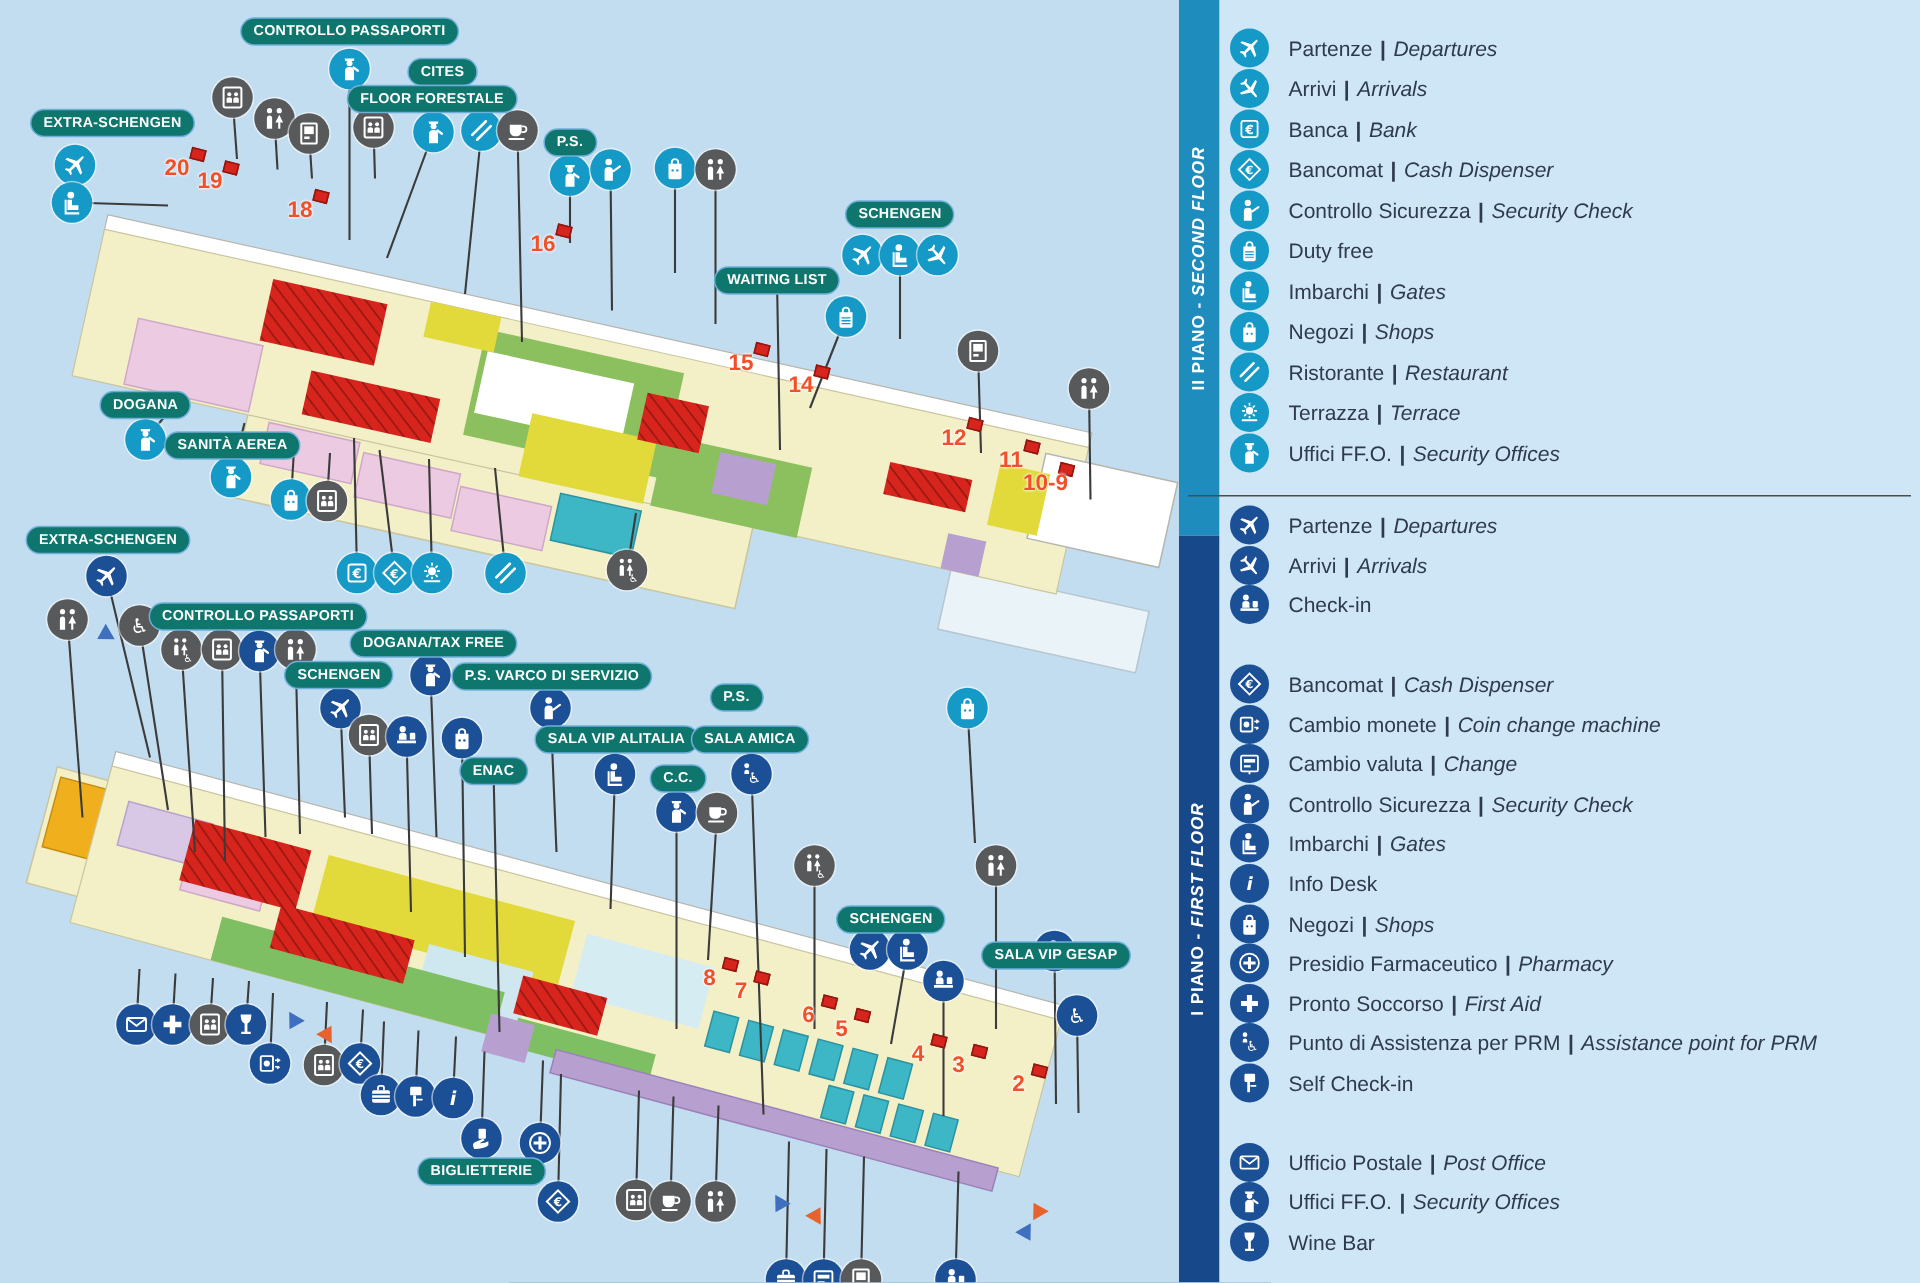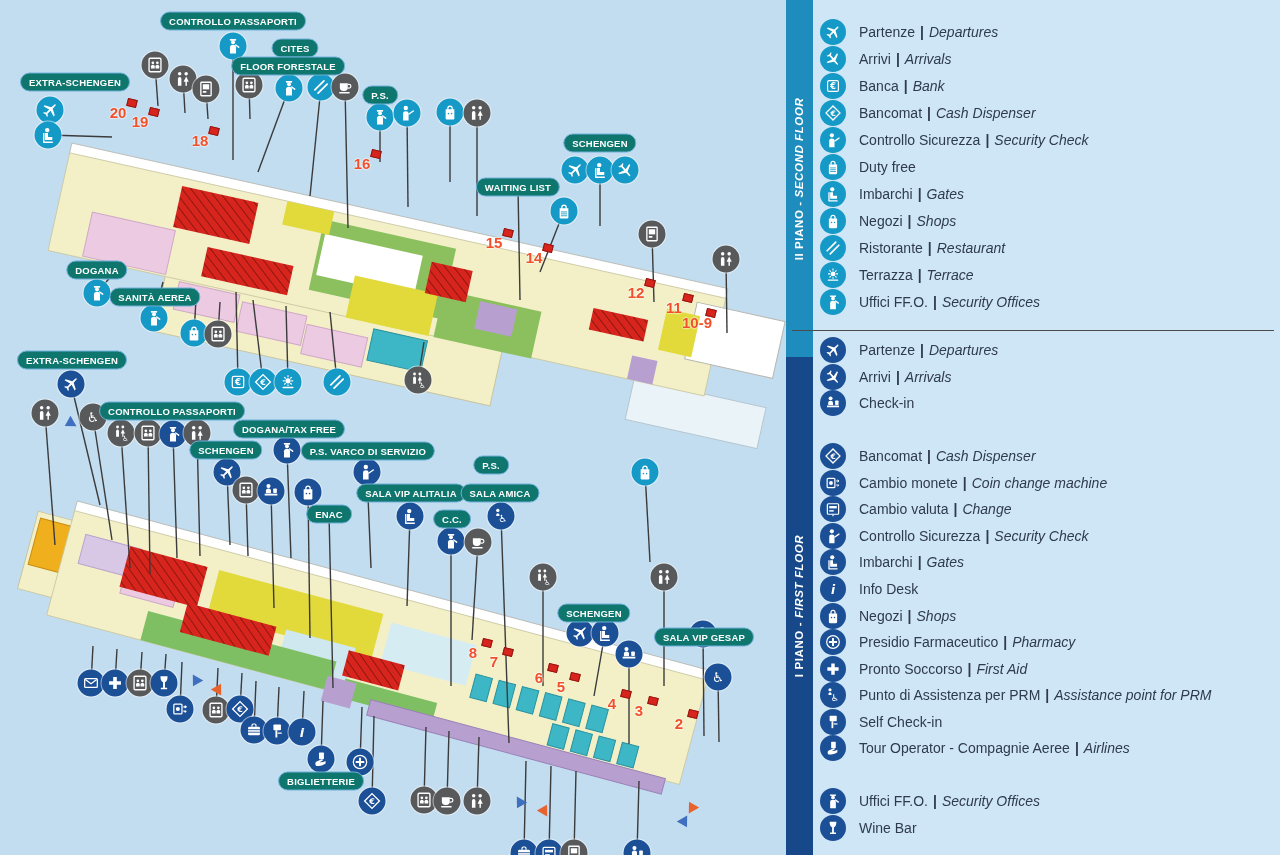--- a/index.html
+++ b/index.html
@@ -1059,28 +1059,28 @@
     <div class="legend-row" style="left: 820px; top: 721.7px;">
       <span class="legend-ic" style="background: rgb(27, 79, 150); color: rgb(27, 79, 150);">
         <svg viewBox="0 0 24 24" width="18" height="18" fill="white">
           <rect x="7.5" y="3.8" width="9.5" height="7.2" rx="1"></rect>
           <rect x="10" y="11" width="2.4" height="9.2"></rect>
           <path d="M12.8 14.6 h5.2" stroke="white" stroke-width="1.6" fill="none"></path>
         </svg>
       </span>
       <span class="legend-txt"><span class="it-part">Self Check-in</span></span>
     </div>
-    <div class="legend-row" style="left: 820px; top: 748.25px;">
-      <span class="legend-ic" style="background: rgb(27, 79, 150); color: rgb(27, 79, 150);">
-        <svg viewBox="0 0 24 24" width="18" height="18" fill="white">
-          <rect x="9.5" y="3.8" width="6.2" height="8.4" rx="0.8"></rect>
-          <path d="M5.8 20.8 q-2.2 -4.2 0.6 -5.6 l5.8 -2.6 q1.9 -0.6 2.4 0.9 l-4.2 2.5 q4.2 0.2 7.4 -1.6 l0 3.2 q-3.6 3.2 -12 3.2 Z"></path>
-        </svg>
-      </span>
-      <span class="legend-txt"><span class="it-part">Tour Operator - Compagnie Aeree</span><span class="sep">|</span><span class="en">Airlines</span></span>
+    <div class="legend-row" style="left: 820px; top: 774.8px;">
+      <span class="legend-ic" style="background: rgb(27, 79, 150); color: rgb(27, 79, 150);">
+        <svg viewBox="0 0 24 24" width="18" height="18" fill="white">
+          <rect x="4" y="6.5" width="16" height="11" rx="1.2" fill="none" stroke="white" stroke-width="1.6"></rect>
+          <path d="M4.8 7.6 L12 13 L19.2 7.6" fill="none" stroke="white" stroke-width="1.6"></path>
+        </svg>
+      </span>
+      <span class="legend-txt"><span class="it-part">Ufficio Postale</span><span class="sep">|</span><span class="en">Post Office</span></span>
     </div>
     <div class="legend-row" style="left: 820px; top: 801.35px;">
       <span class="legend-ic" style="background: rgb(27, 79, 150); color: rgb(27, 79, 150);">
         <svg viewBox="0 0 24 24" width="18" height="18" fill="white">
           <circle cx="12" cy="7.2" r="2.5"></circle>
           <path d="M7.8 3.2 h8.4 l-0.7 2.1 h-7 z"></path>
           <path d="M8.2 21.5 L8.2 13.6 Q8.2 10.4 12 10.4 Q15.8 10.4 15.8 13.6 L15.8 21.5 Z"></path>
           <rect x="14" y="11" width="6.5" height="1.9" rx="0.9" transform="rotate(36 17 12)"></rect>
         </svg>
       </span>

